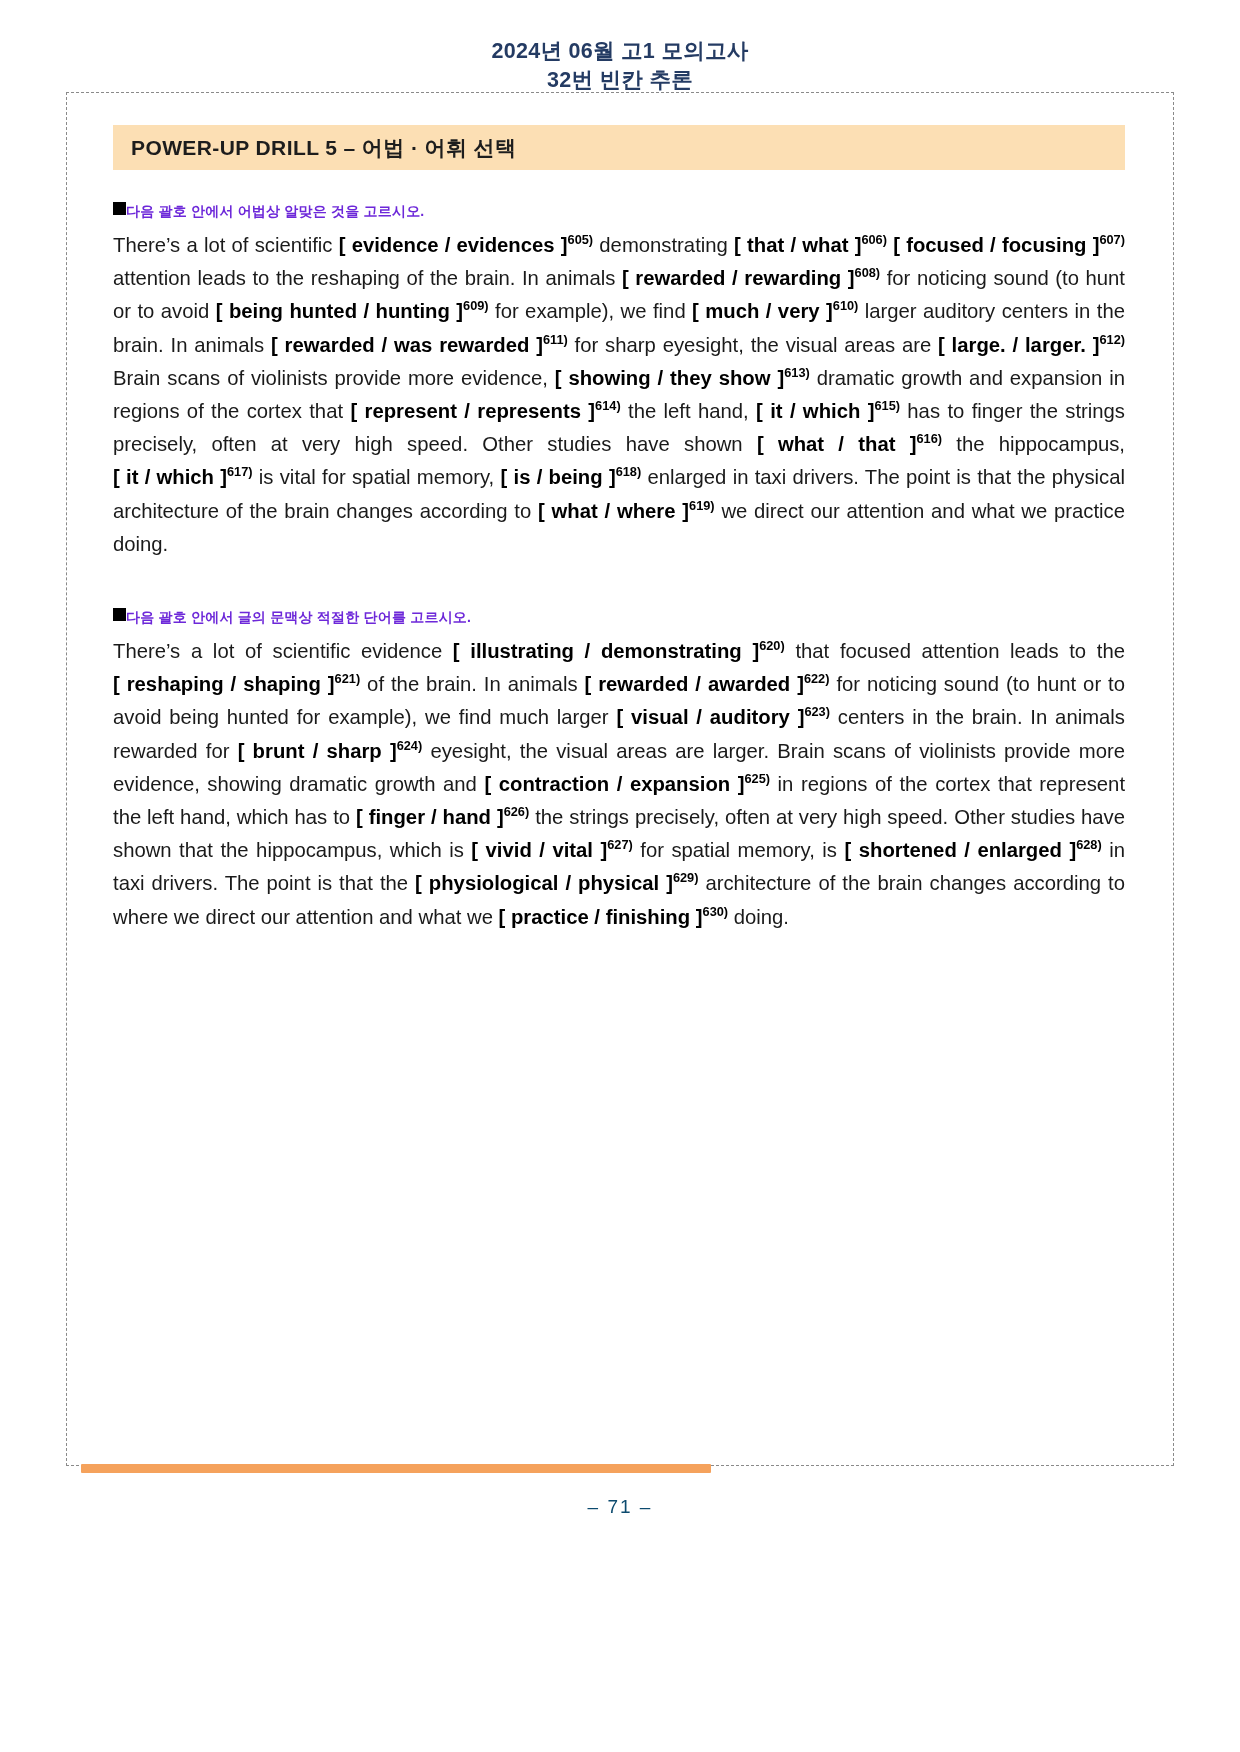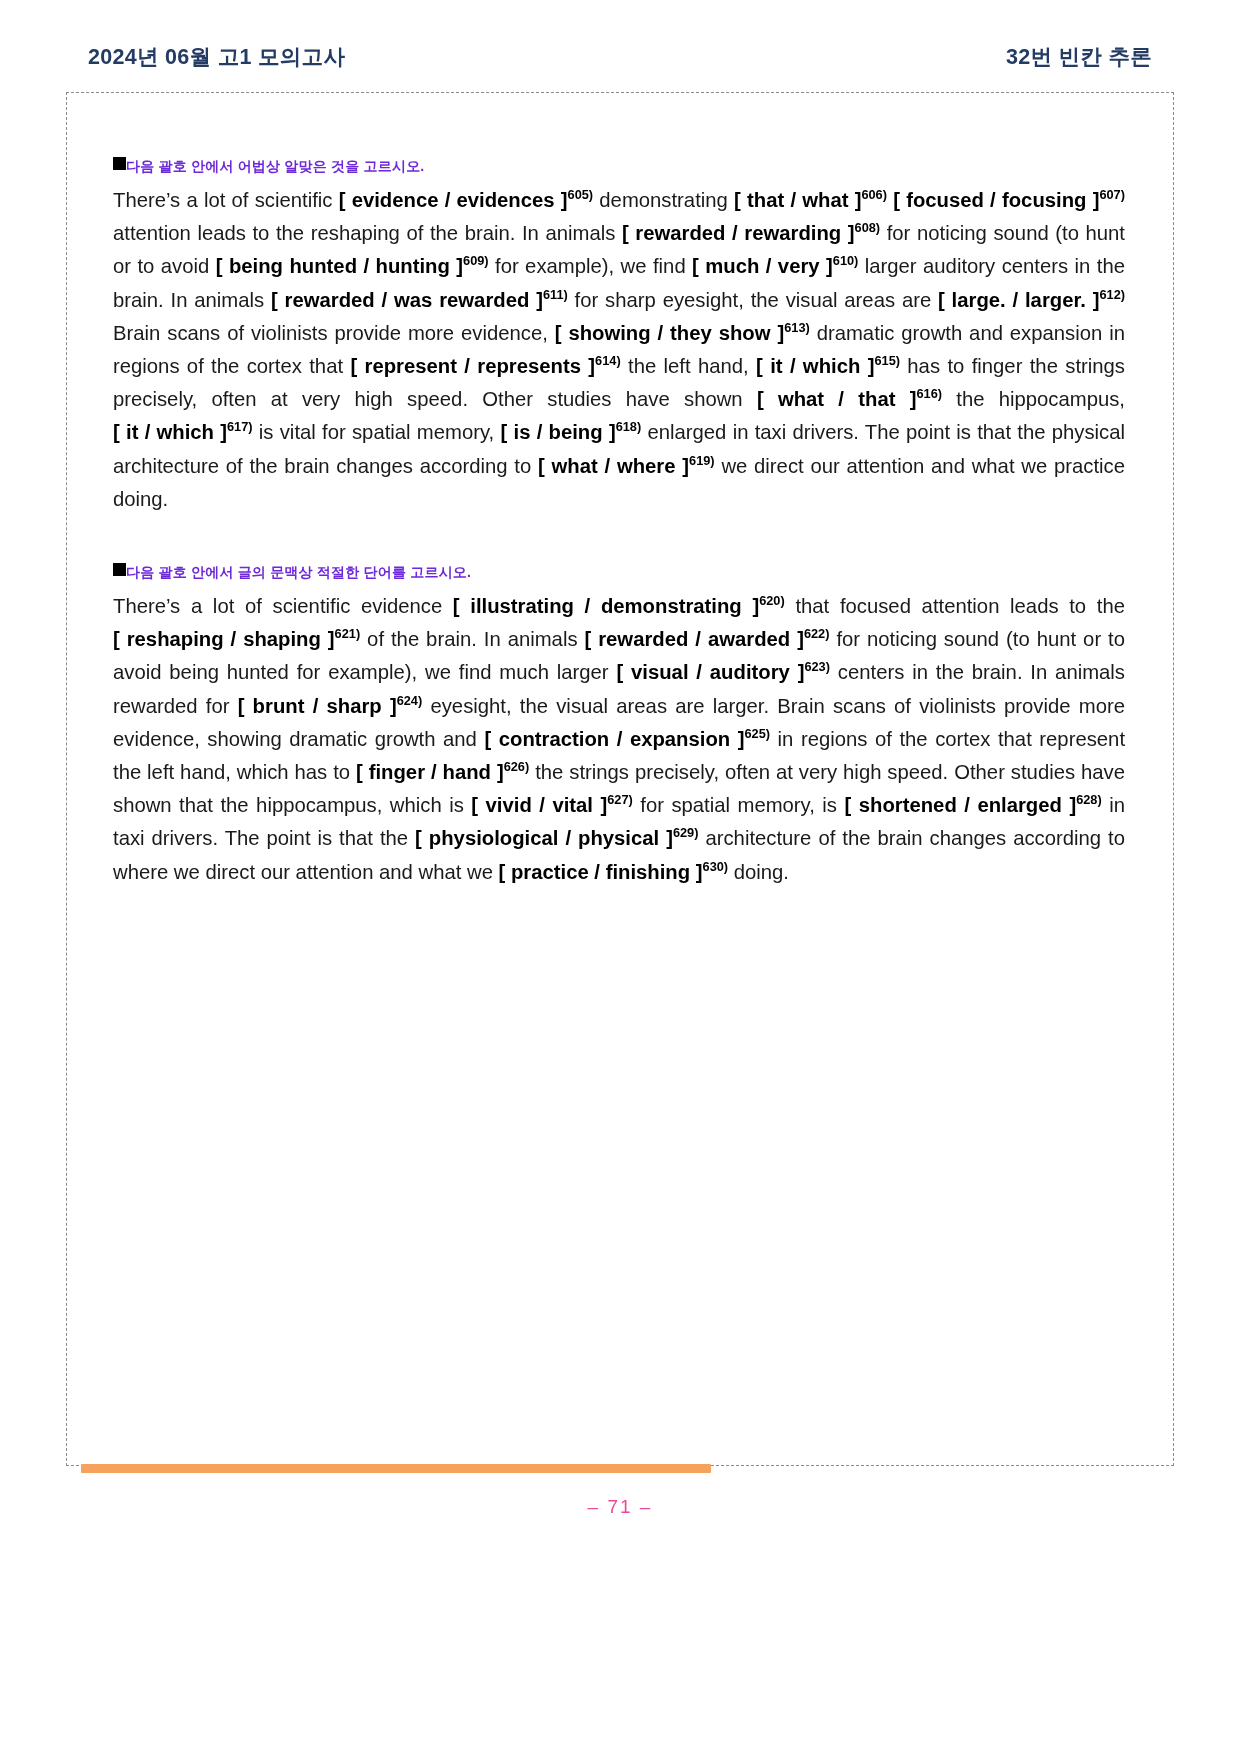--- a/index.html
+++ b/index.html
@@ -19,20 +19,21 @@
   
   .page-header {
     position: absolute;
     top: 36px;
     left: 88px;
     right: 88px;
     height: 40px;
     display: flex;
     align-items: center;
     justify-content: space-between;
+    flex-direction: column;
   }
   .hdr-left, .hdr-right {
     font-size: 21.5px;
     font-weight: bold;
     color: #243b63;
     letter-spacing: 0.3px;
     white-space: nowrap;
   }
 
   
@@ -127,35 +128,38 @@
   }
 
   
   .page-footer {
     position: absolute;
     left: 0;
     right: 0;
     top: 1496px;
     text-align: center;
     font-size: 19px;
-    color: #ec4899;
+    color: #0c4a6e;
     letter-spacing: 2px;
   }
 </style>
 </head>
 <body>
 
 <div class="page-header">
   <div class="hdr-left">2024년 06월 고1 모의고사</div>
   <div class="hdr-right">32번 빈칸 추론</div>
 </div>
 
 <div class="sheet">
   <div class="sheet-inner">
 
+    <div class="drill-banner">
+      <span class="drill-banner-title">POWER-UP DRILL 5 – 어법 · 어휘 선택</span>
+    </div>
 
     <div class="instruction">
       <span class="bullet-square"></span>
       <span class="instruction-text">다음 괄호 안에서 어법상 알맞은 것을 고르시오.</span>
     </div>
 
     <div class="passage">There’s a lot of scientific <span class="ch">[ evidence / evidences ]<sup>605)</sup></span> demonstrating <span class="ch">[ that / what ]<sup>606)</sup></span> <span class="ch">[ focused / focusing ]<sup>607)</sup></span> attention leads to the reshaping of the brain. In animals <span class="ch">[ rewarded / rewarding ]<sup>608)</sup></span> for noticing sound (to hunt or to avoid <span class="ch">[ being hunted / hunting ]<sup>609)</sup></span> for example), we find <span class="ch">[ much / very ]<sup>610)</sup></span> larger auditory centers in the brain. In animals <span class="ch">[ rewarded / was rewarded ]<sup>611)</sup></span> for sharp eyesight, the visual areas are <span class="ch">[ large. / larger. ]<sup>612)</sup></span> Brain scans of violinists provide more evidence, <span class="ch">[ showing / they show ]<sup>613)</sup></span> dramatic growth and expansion in regions of the cortex that <span class="ch">[ represent / represents ]<sup>614)</sup></span> the left hand, <span class="ch">[ it / which ]<sup>615)</sup></span> has to finger the strings precisely, often at very high speed. Other studies have shown <span class="ch">[ what / that ]<sup>616)</sup></span> the hippocampus, <span class="ch">[ it / which ]<sup>617)</sup></span> is vital for spatial memory, <span class="ch">[ is / being ]<sup>618)</sup></span> enlarged in taxi drivers. The point is that the physical architecture of the brain changes according to <span class="ch">[ what / where ]<sup>619)</sup></span> we direct our attention and what we practice doing.</div>
 
     <div class="instruction second">
       <span class="bullet-square"></span>

